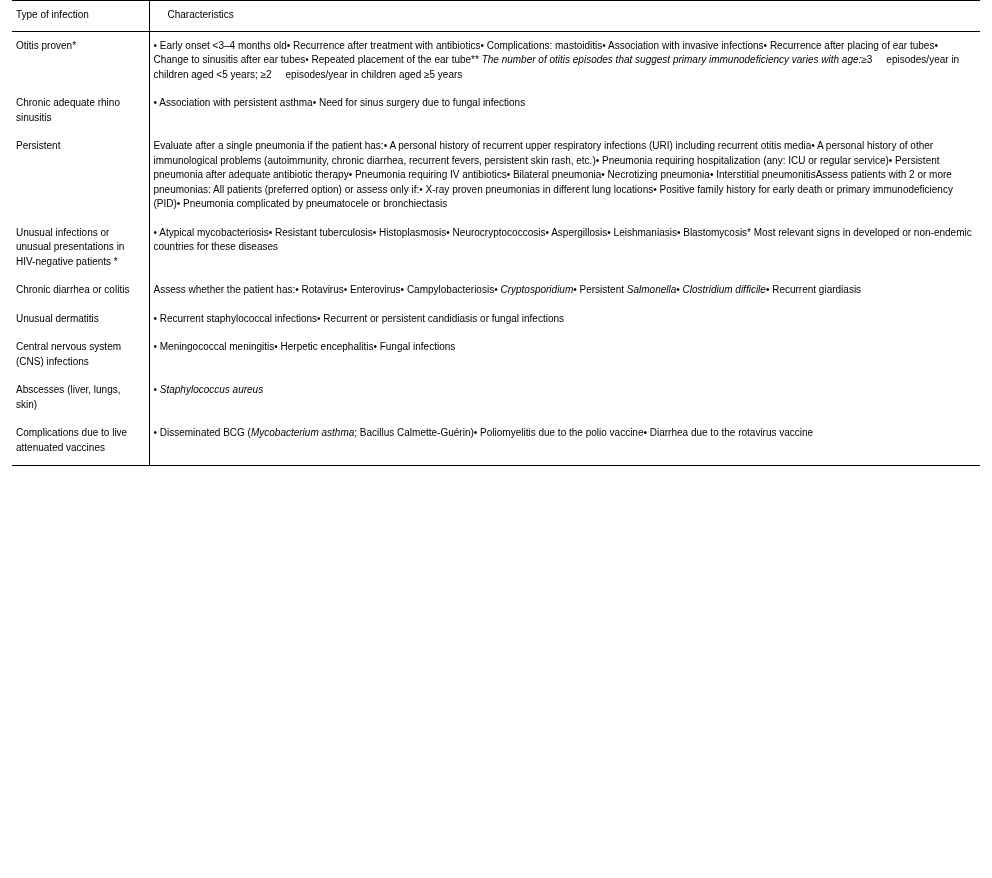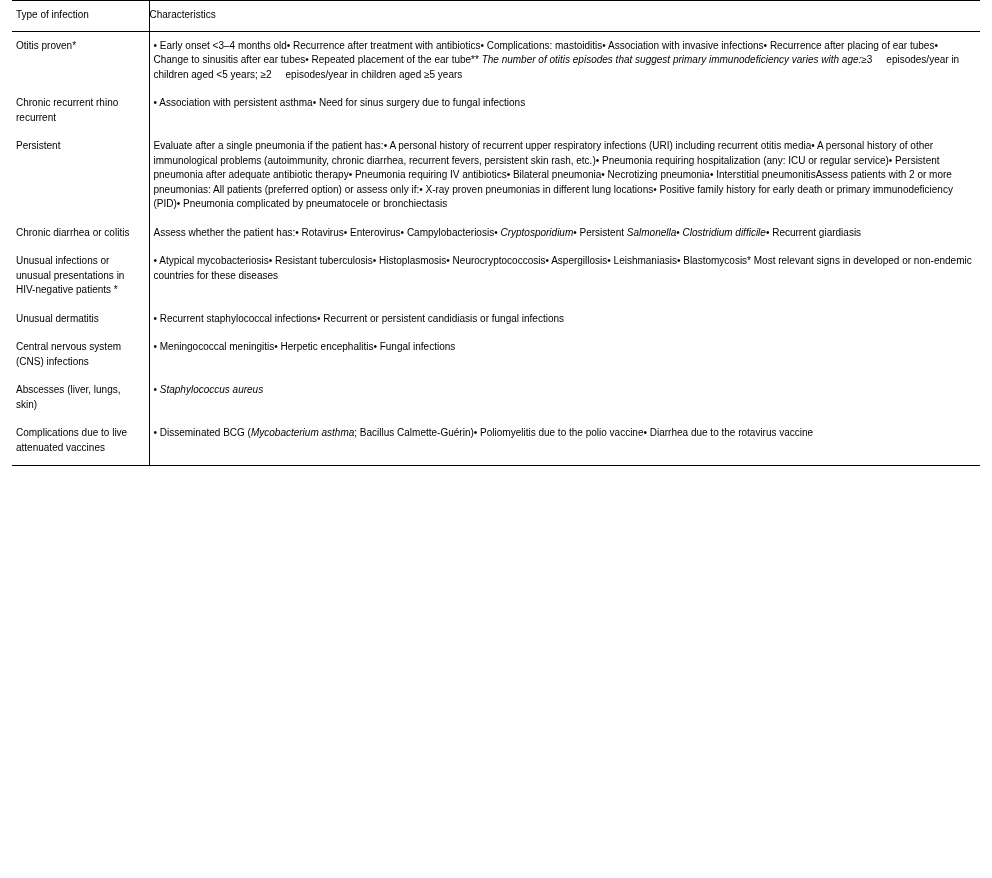--- a/index.html
+++ b/index.html
@@ -36,21 +36,21 @@
     padding: 7px 8px 8px 4px;
     vertical-align: top;
     border-top: 1.6px solid #000;
     border-bottom: 1.6px solid #000;
   }
   table.infection-table thead th.type-head {
     border-right: 1px solid #000;
     padding-left: 4px;
   }
   table.infection-table thead th.char-head {
-    padding-left: 0;
+    padding-left: 18px;
     margin-top: 16px;
   }
   table.infection-table tbody td {
     vertical-align: top;
     padding: 7px 8px 7px 4px;
   }
   table.infection-table tbody td.type-cell {
     border-right: 1px solid #000;
     padding-left: 4px;
     padding-right: 6px;
@@ -89,34 +89,34 @@
         <th class="type-head">Type of infection</th>
         <th class="char-head">Characteristics</th>
       </tr>
     </thead>
     <tbody id="table-body">
         <tr>
           <td class="type-cell">Otitis proven*</td>
           <td class="char-cell">• Early onset &lt;3–4 months old• Recurrence after treatment with antibiotics• Complications: mastoiditis• Association with invasive infections• Recurrence after placing of ear tubes• Change to sinusitis after ear tubes• Repeated placement of the ear tube** <em class="it">The number of otitis episodes that suggest primary immunodeficiency varies with age:</em>≥3<span class="nowrap-gap"></span>episodes/year in children aged &lt;5 years; ≥2<span class="nowrap-gap"></span>episodes/year in children aged ≥5 years</td>
         </tr>
         <tr>
-          <td class="type-cell">Chronic recurrent rhino recurrent</td>
+          <td class="type-cell">Chronic adequate rhino sinusitis</td>
           <td class="char-cell">• Association with persistent asthma• Need for sinus surgery due to fungal infections</td>
         </tr>
         <tr>
           <td class="type-cell">Persistent</td>
           <td class="char-cell">Evaluate after a single pneumonia if the patient has:• A personal history of recurrent upper respiratory infections (URI) including recurrent otitis media• A personal history of other immunological problems (autoimmunity, chronic diarrhea, recurrent fevers, persistent skin rash, etc.)• Pneumonia requiring hospitalization (any: ICU or regular service)• Persistent pneumonia after adequate antibiotic therapy• Pneumonia requiring IV antibiotics• Bilateral pneumonia• Necrotizing pneumonia• Interstitial pneumonitisAssess patients with 2 or more pneumonias: All patients (preferred option) or assess only if:• X-ray proven pneumonias in different lung locations• Positive family history for early death or primary immunodeficiency (PID)• Pneumonia complicated by pneumatocele or bronchiectasis</td>
         </tr>
         <tr>
+          <td class="type-cell">Unusual infections or unusual presentations in HIV-negative patients *</td>
+          <td class="char-cell">• Atypical mycobacteriosis• Resistant tuberculosis• Histoplasmosis• Neurocryptococcosis• Aspergillosis• Leishmaniasis• Blastomycosis* Most relevant signs in developed or non-endemic countries for these diseases</td>
+        </tr>
+        <tr>
           <td class="type-cell">Chronic diarrhea or colitis</td>
           <td class="char-cell">Assess whether the patient has:• Rotavirus• Enterovirus• Campylobacteriosis• <em class="it">Cryptosporidium</em>• Persistent <em class="it">Salmonella</em>• <em class="it">Clostridium difficile</em>• Recurrent giardiasis</td>
-        </tr>
-        <tr>
-          <td class="type-cell">Unusual infections or unusual presentations in HIV-negative patients *</td>
-          <td class="char-cell">• Atypical mycobacteriosis• Resistant tuberculosis• Histoplasmosis• Neurocryptococcosis• Aspergillosis• Leishmaniasis• Blastomycosis* Most relevant signs in developed or non-endemic countries for these diseases</td>
         </tr>
         <tr>
           <td class="type-cell">Unusual dermatitis</td>
           <td class="char-cell">• Recurrent staphylococcal infections• Recurrent or persistent candidiasis or fungal infections</td>
         </tr>
         <tr>
           <td class="type-cell">Central nervous system (CNS) infections</td>
           <td class="char-cell">• Meningococcal meningitis• Herpetic encephalitis• Fungal infections</td>
         </tr>
         <tr>

